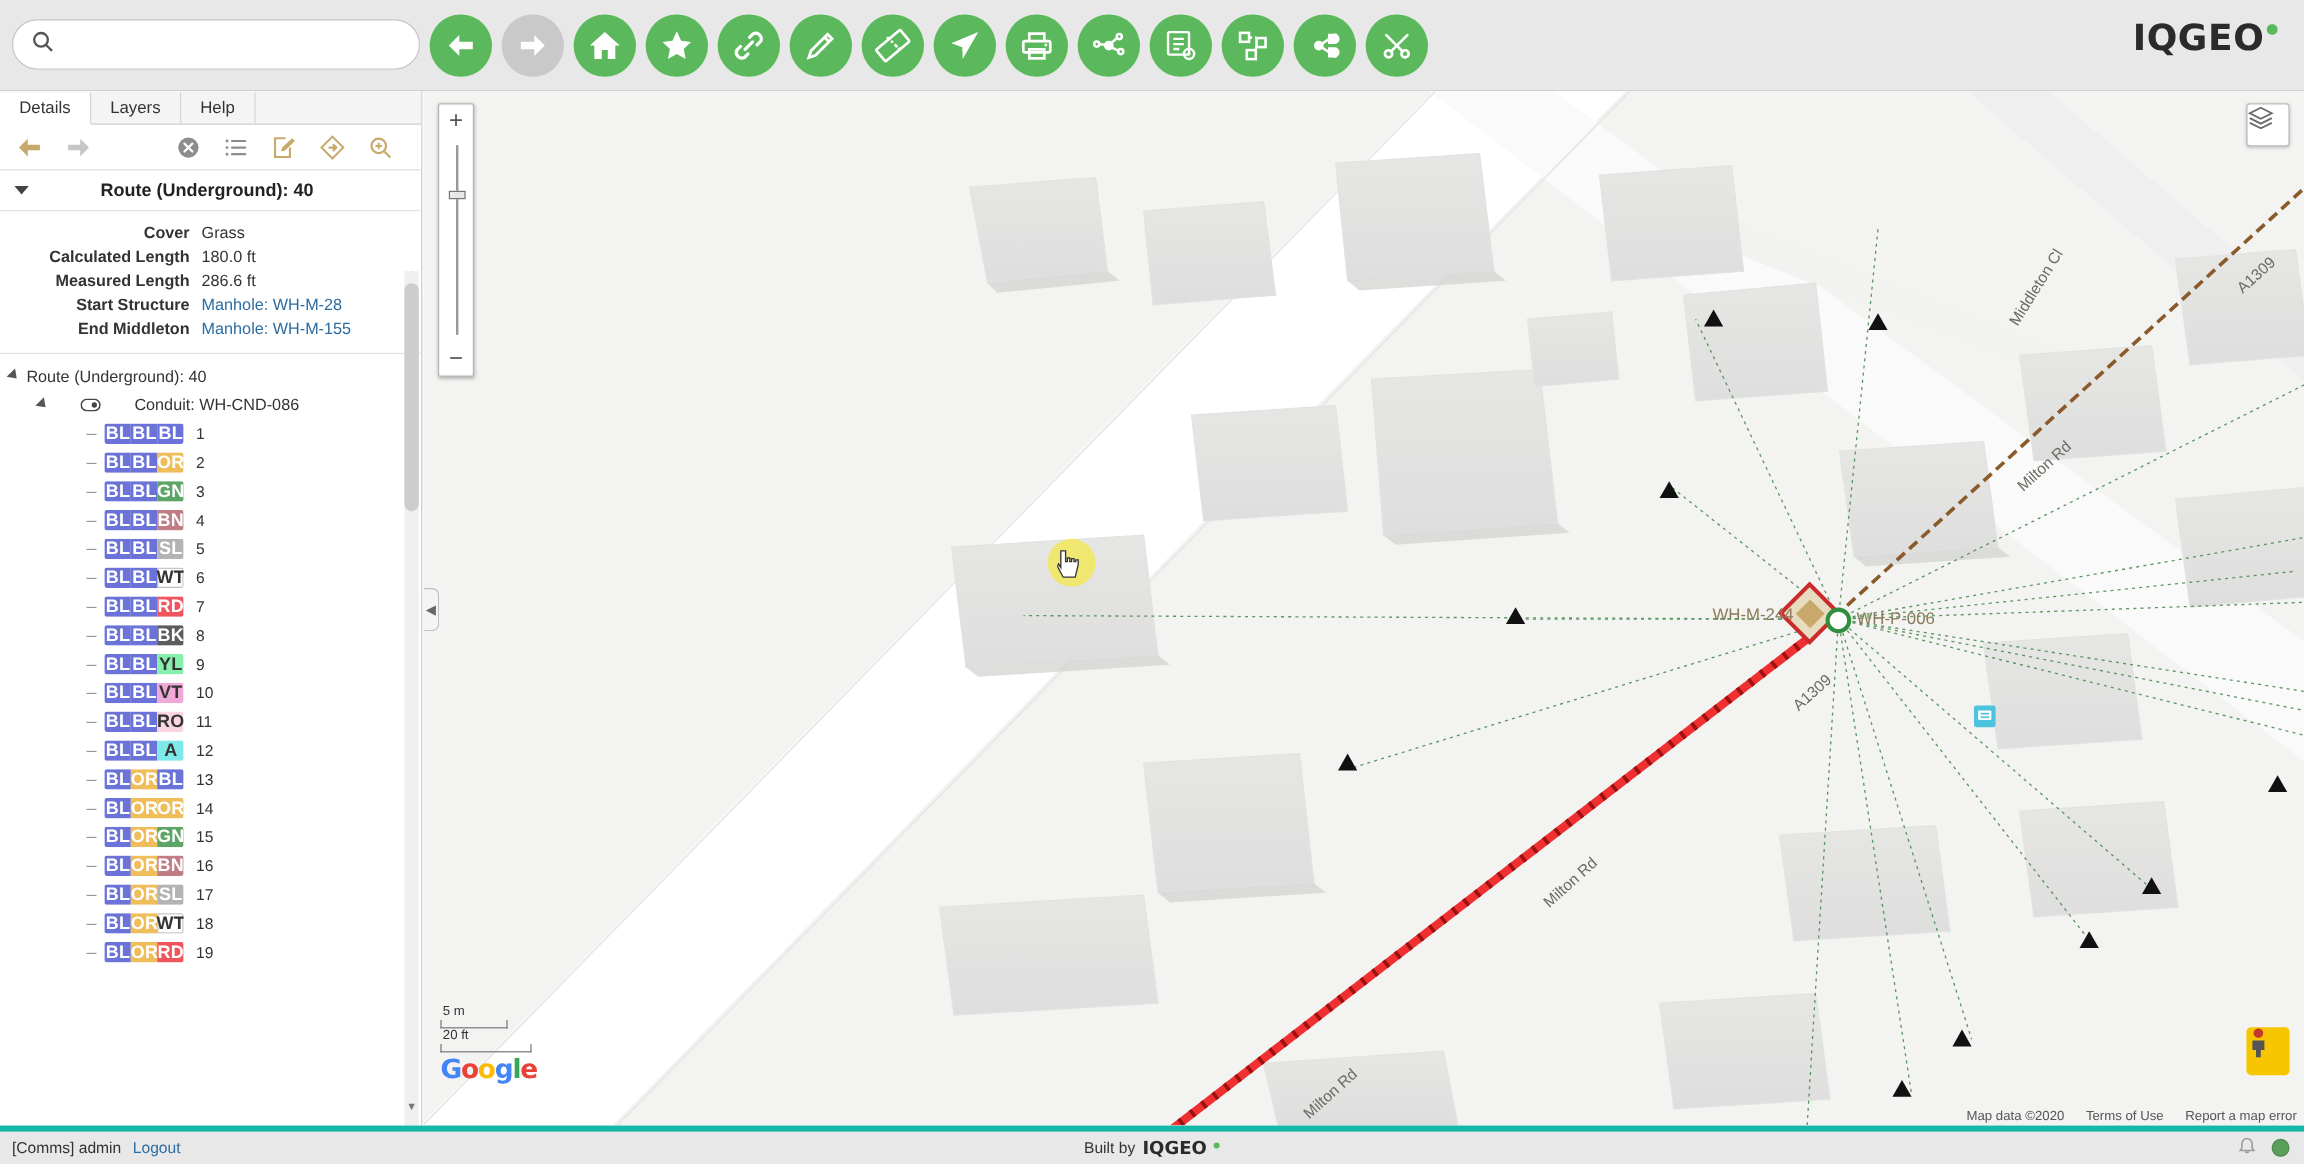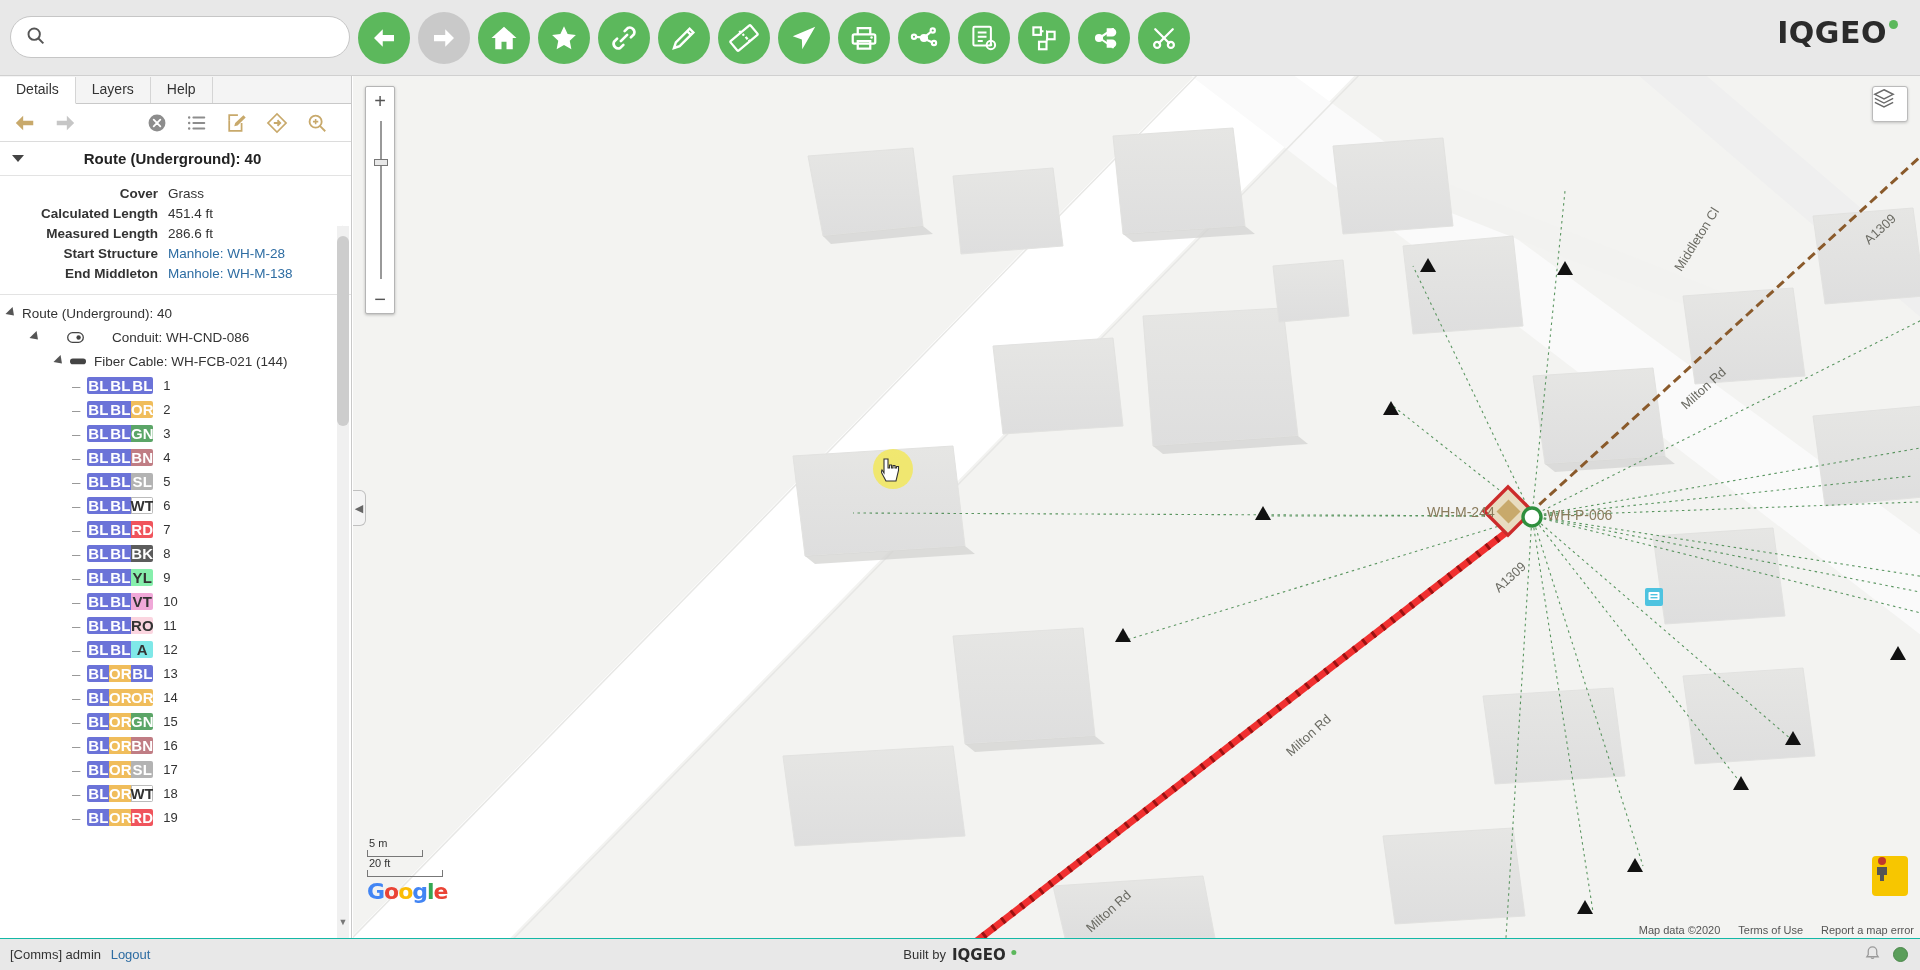--- a/index.html
+++ b/index.html
@@ -191,21 +191,21 @@
   .cursor-hand { position: absolute; left: 528px; top: 381px; }
 
   
   .mlabel { position: absolute; font-size: 13px; color: #6b6b63;
     white-space: nowrap; pointer-events: none; }
   .mlabel.feat { color: #8a7b5c; font-size: 14px; }
 
   
   .statusbar {
     position: absolute; left: 0; bottom: 0; width: 1920px; height: 32px;
-    background: #e8e8e8; border-top: 1px solid #14b8a6;
+    background: #e8e8e8; border-top: 5px solid #14b8a6;
     display: flex; align-items: center;
   }
   .status-left { font-size: 13px; color: #333; padding-left: 10px; }
   .status-left .logout { color: #2d6ca2; cursor: pointer; margin-left: 6px; }
   .status-center {
     position: absolute; left: 50%; transform: translateX(-50%);
     font-size: 13px; color: #333; display: flex; align-items: center; gap: 6px;
   }
   .status-center .bword { font-weight: bold; font-size: 15px; color: #2b2b2b;
     font-family: "DejaVu Sans", sans-serif; }
@@ -396,60 +396,51 @@
       <div class="section-title">Route (Underground): 40</div>
     </div>
 
     <div class="attrs">
       <div class="attr-row">
         <div class="attr-label">Cover</div>
         <div class="attr-val">Grass</div>
       </div>
       <div class="attr-row">
         <div class="attr-label">Calculated Length</div>
-        <div class="attr-val">451.4 ft</div>
+        <div class="attr-val">180.0 ft</div>
       </div>
       <div class="attr-row">
         <div class="attr-label">Measured Length</div>
         <div class="attr-val">286.6 ft</div>
       </div>
       <div class="attr-row">
         <div class="attr-label">Start Structure</div>
         <div class="attr-val link">Manhole: WH-M-28</div>
       </div>
       <div class="attr-row">
         <div class="attr-label">End Middleton</div>
-        <div class="attr-val link">Manhole: WH-M-138</div>
+        <div class="attr-val link">Manhole: WH-M-155</div>
       </div>
     </div>
 
 
     <div class="tree">
       <div class="tnode" style="padding-left:8px;">
         <span class="tcaret"></span>
         <span>Route (Underground): 40</span>
       </div>
       <div class="tnode" style="padding-left:32px;gap:21px;">
         <span class="tcaret"></span>
         <span class="ico">
           <svg width="17" height="11" viewBox="0 0 17 11">
               <rect x="0.7" y="0.7" width="15.6" height="9.6" rx="4.8" fill="none" stroke="#444" stroke-width="1.3"></rect>
               <circle cx="11.6" cy="5.5" r="2.2" fill="#444"></circle>
             </svg>
         </span>
         <span>Conduit: WH-CND-086</span>
-      </div>
-      <div class="tnode" style="padding-left:56px;">
-        <span class="tcaret"></span>
-        <span class="ico">
-          <svg width="17" height="9" viewBox="0 0 17 9">
-              <rect x="0" y="1.6" width="16" height="5.6" rx="2.8" fill="#444"></rect>
-            </svg>
-        </span>
-        <span>Fiber Cable: WH-FCB-021 (144)</span>
       </div>
       <div class="fibers" id="fiber-list">
           <div class="fiber-row">
             <span class="tdash">–</span>
             <span class="swatches">
               <span class="sw" style="background: rgb(107, 115, 216); color: rgb(255, 255, 255);">BL</span>
               <span class="sw" style="background: rgb(107, 115, 216); color: rgb(255, 255, 255);">BL</span>
               <span class="sw" style="background: rgb(107, 115, 216); color: rgb(255, 255, 255);">BL</span>
             </span>
             <span class="fiber-num">1</span>

